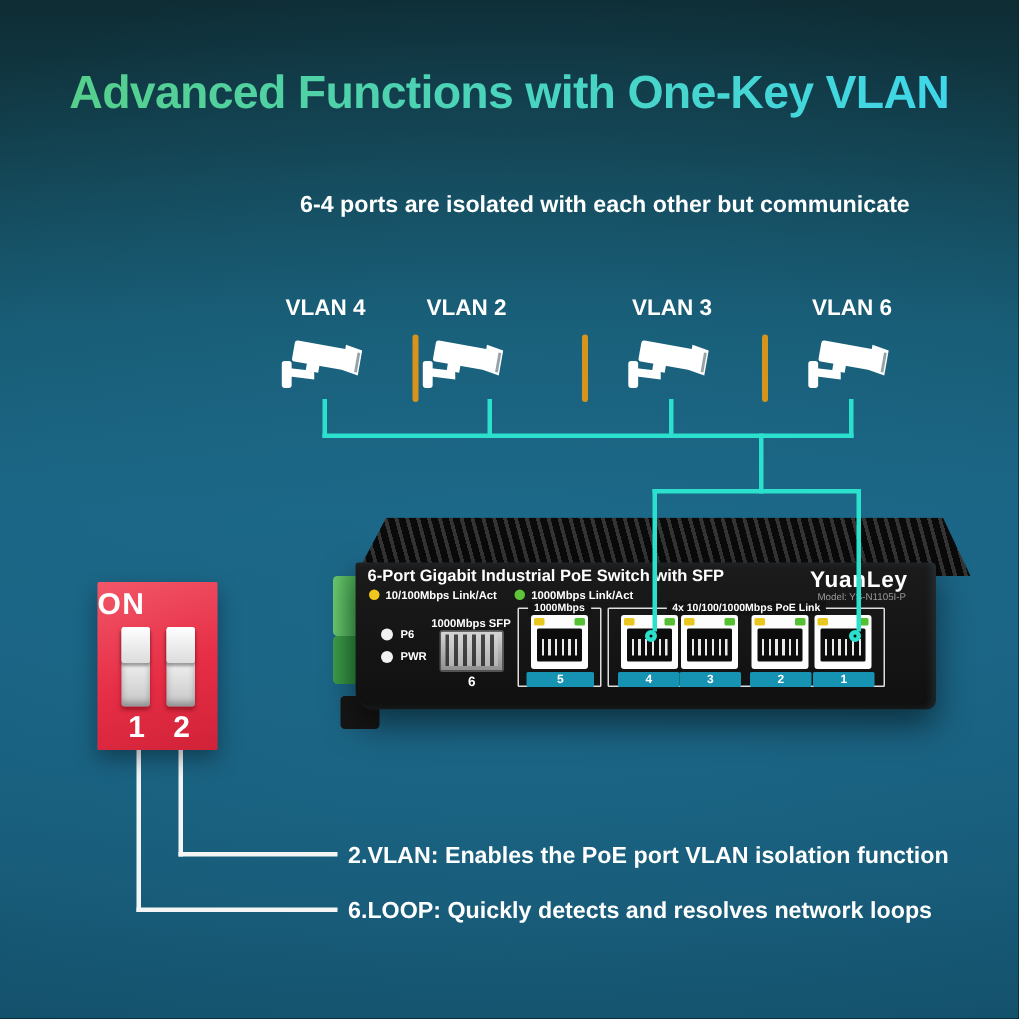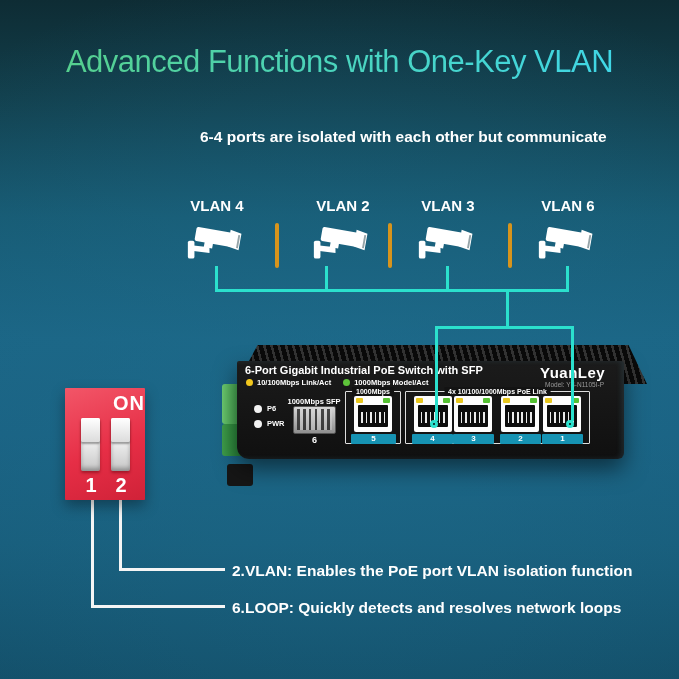--- a/index.html
+++ b/index.html
@@ -6,21 +6,21 @@
   body { font-family:"Liberation Sans", sans-serif; background:#0b2730; }
   .canvas{
     position:relative; width:679px; height:679px; overflow:hidden;
     background:
       radial-gradient(ellipse 120% 90% at 50% 58%, rgba(30,108,140,.55) 0%, rgba(30,108,140,0) 70%),
       linear-gradient(180deg,#0e2c34 0%,#123f4c 14%,#175a72 32%,#1b6585 50%,#1a6283 64%,#185d7b 80%,#134f69 100%);
   }
   
   .title{
     position:absolute; top:44px; left:0; right:0; text-align:center;
-    font-size:31px; font-weight:normal; letter-spacing:-0.5px;
+    font-size:31px; font-weight:bold; letter-spacing:-0.5px;
     background:linear-gradient(90deg,#56cf8a 6%,#4bd4bb 48%,#3fd7ea 94%);
     -webkit-background-clip:text; background-clip:text; color:transparent;
   }
   .subtitle{
     position:absolute; left:200px; top:126px; color:#fff; font-weight:bold;
     font-size:15.5px; line-height:21px;
   }
   
   .vlan-unit{ position:absolute; top:197px; width:84px; text-align:center; z-index:4; }
   .vlan-label{ color:#fff; font-weight:bold; font-size:15px; margin-bottom:7px; }
@@ -35,21 +35,21 @@
     position:absolute; left:237px; top:345px; width:410px; height:39px; z-index:3;
     clip-path:polygon(5% 0, 95.5% 0, 100% 100%, 0% 100%);
     background:repeating-linear-gradient(75deg,#343434 0 2.5px,#0a0a0a 2.5px 7px);
   }
   .green-block{ position:absolute; left:222px; top:384px; width:24px; height:40px; z-index:2;
     background:linear-gradient(90deg,#6cc96f,#2e9140); border-radius:3px 0 0 3px; }
   .green-block2{ position:absolute; left:222px; top:424px; width:24px; height:32px; z-index:2;
     background:linear-gradient(90deg,#3f9d4a,#1f7a33); border-radius:3px 0 0 3px; }
   .din-tab{ position:absolute; left:227px; top:464px; width:26px; height:22px; background:#161616; border-radius:3px; z-index:2; }
   .face{
-    position:absolute; left:237px; top:361px; width:387px; height:98px; z-index:3;
+    position:absolute; left:237px; top:375px; width:387px; height:98px; z-index:3;
     background:linear-gradient(180deg,#1b1b1b,#101010);
     border-radius:2px 3px 6px 12px;
     box-shadow:0 10px 22px rgba(0,0,0,.5), inset -3px 0 5px rgba(90,140,160,.18);
   }
   .panel-title{ position:absolute; left:8px; top:3px; color:#fff; font-weight:bold; font-size:11px; white-space:nowrap; }
   .legend{ position:absolute; left:9px; top:17px; display:flex; align-items:center; gap:4px; }
   .legend .dot{ width:7px; height:7px; border-radius:50%; display:inline-block; }
   .dot-y{ background:#f2c71d; } .dot-g{ background:#5ec43a; }
   .legend .lg-label{ color:#fff; font-weight:bold; font-size:7.5px; margin-right:8px; white-space:nowrap; }
   .brand{ position:absolute; left:303px; top:3px; color:#fff; font-weight:bold; font-size:15px; letter-spacing:0.5px; }
@@ -71,21 +71,21 @@
   .jack .led.ly{ left:2px; background:#e8c71e; } .jack .led.lgr{ right:2px; background:#55c132; }
   .jack .hole{ position:absolute; left:4px; right:4px; top:9px; bottom:5px; background:#0c0c0c; border-radius:1px; }
   .jack .hole::after{ content:''; position:absolute; left:3px; right:3px; bottom:4px; height:11px;
     background:repeating-linear-gradient(90deg,#e9e9e9 0 1.5px, transparent 1.5px 4.5px); }
   .pnum{ position:absolute; top:42px; height:10px; background:#1693b3; color:#fff; font-weight:bold;
     font-size:8px; line-height:10px; text-align:center; border-radius:1px; }
   
   .dip{ position:absolute; left:65px; top:388px; width:80px; height:112px; z-index:3;
     background:linear-gradient(160deg,#f25668 0%,#e62e46 55%,#d02238 100%);
     box-shadow:0 6px 14px rgba(0,0,0,.35); border-radius:1px; }
-  .dip-on{ position:absolute; top:4px; left:0; right:0; text-align:right; color:#fff; font-weight:bold; font-size:20px; letter-spacing:1px; }
+  .dip-on{ position:absolute; top:4px; left:0; right:0; text-align:left; color:#fff; font-weight:bold; font-size:20px; letter-spacing:1px; }
   .slider{ position:absolute; top:30px; width:19px; height:53px; border-radius:2px;
     background:linear-gradient(180deg,#ffffff 0%,#efefef 45%,#c6c6c6 100%);
     box-shadow:inset 0 -3px 4px rgba(0,0,0,.28), 0 2px 3px rgba(90,0,10,.45); }
   .slider::after{ content:''; position:absolute; top:0; left:0; right:0; height:24px; border-radius:2px;
     background:linear-gradient(180deg,#ffffff,#dcdcdc); box-shadow:0 2px 2px rgba(0,0,0,.35); }
   .dip-num{ position:absolute; top:474px; width:20px; text-align:center; color:#fff; font-weight:bold; font-size:20px; z-index:4; }
   
   .wline{ position:absolute; background:#f5f5f5; z-index:2; }
   .wline.v{ width:3px; } .wline.h{ height:3px; }
   .callout{ position:absolute; color:#fff; font-weight:bold; font-size:15.5px; white-space:nowrap; }
@@ -109,21 +109,21 @@
           <polygon points="7,26 24,28 24,34 7,32"></polygon>
           <g transform="rotate(10 32 17)">
             <rect x="9" y="10" width="38" height="15" rx="2"></rect>
             <polygon points="45,7 57,9 57,27 45,25"></polygon>
             <rect x="20" y="24" width="9" height="6"></rect>
             <rect x="54" y="11" width="2" height="14" fill="rgba(20,50,60,0.45)"></rect>
           </g>
         </g>
       </svg>
   </div>
-  <div class="vlan-unit" style="left:301px">
+  <div class="vlan-unit" style="left:269px">
     <div class="vlan-label">VLAN 2</div>
     <svg class="cam" viewBox="0 0 64 50">
         <g fill="#ffffff">
           <rect x="1" y="21" width="7" height="19" rx="2"></rect>
           <polygon points="7,26 24,28 24,34 7,32"></polygon>
           <g transform="rotate(10 32 17)">
             <rect x="9" y="10" width="38" height="15" rx="2"></rect>
             <polygon points="45,7 57,9 57,27 45,25"></polygon>
             <rect x="20" y="24" width="9" height="6"></rect>
             <rect x="54" y="11" width="2" height="14" fill="rgba(20,50,60,0.45)"></rect>
@@ -182,21 +182,21 @@
   <div class="green-block2"></div>
   <div class="din-tab"></div>
   <div class="fins"></div>
 
   <div class="face">
     <div class="panel-title">6-Port Gigabit Industrial PoE Switch with SFP</div>
     <div class="legend">
       <span class="dot dot-y"></span>
       <span class="lg-label">10/100Mbps Link/Act</span>
       <span class="dot dot-g"></span>
-      <span class="lg-label">1000Mbps Model/Act</span>
+      <span class="lg-label">1000Mbps Link/Act</span>
     </div>
     <div class="brand">YuanLey</div>
     <div class="model">Model: YS-N1105I-P</div>
 
     <div class="led-row" style="left:17px; top:43px">
       <span class="wdot"></span>
       <span class="wlabel">P6</span>
     </div>
     <div class="led-row" style="left:17px; top:58px">
       <span class="wdot"></span>

